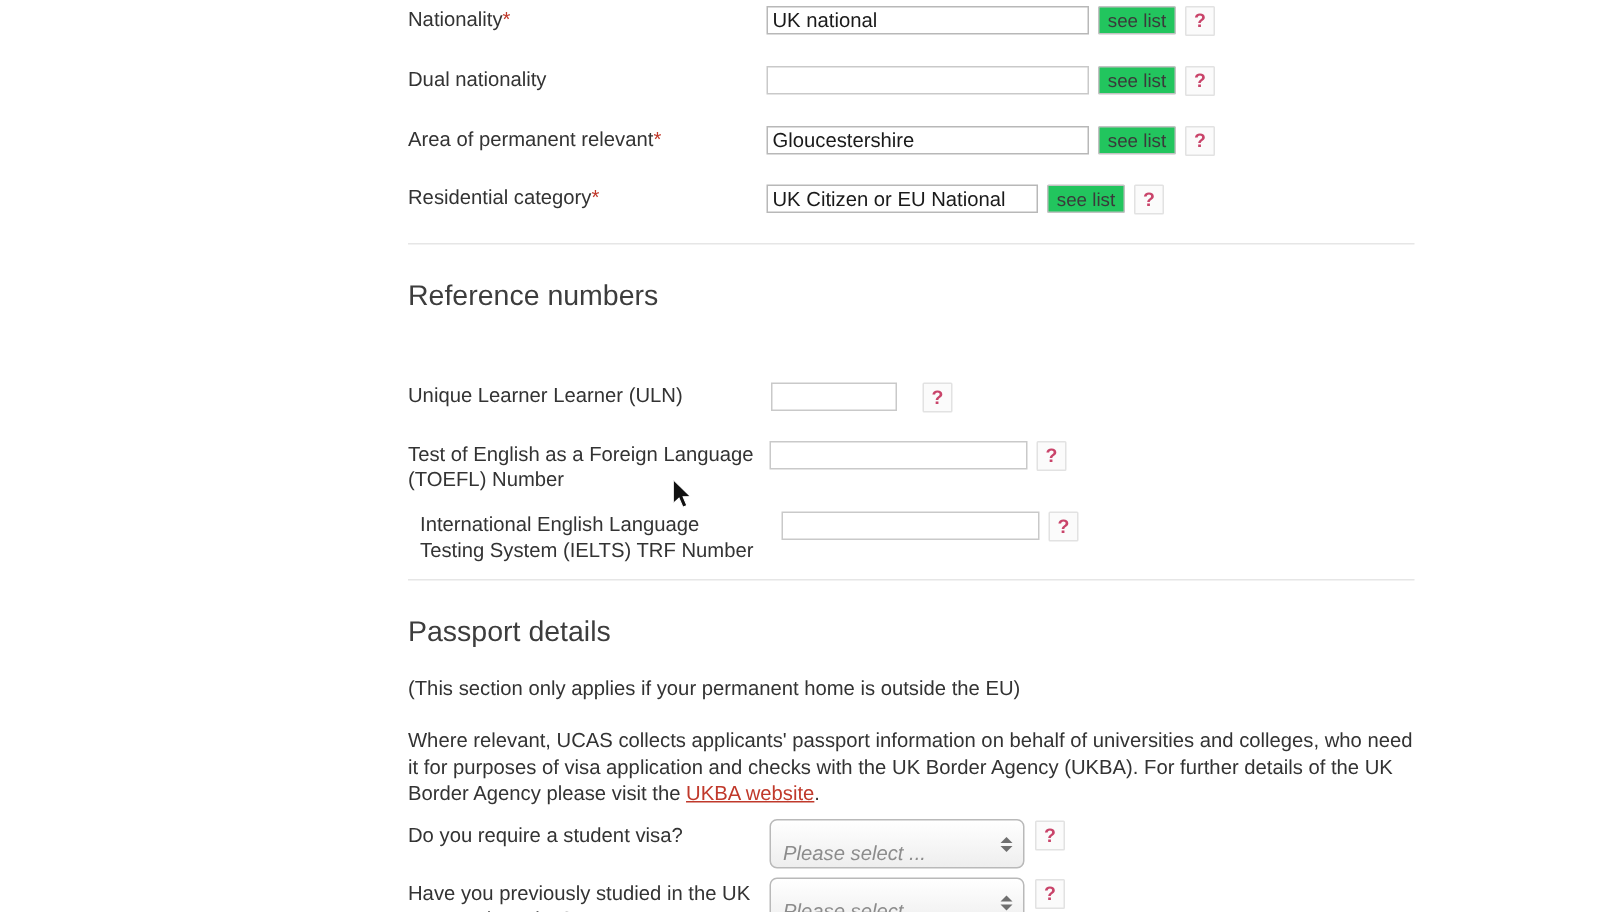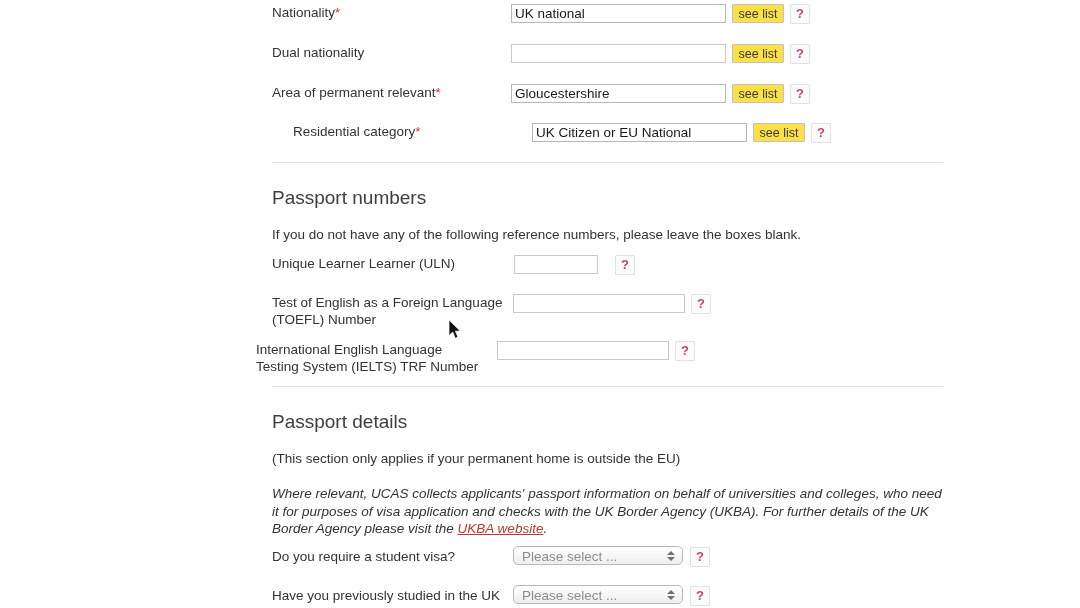--- a/index.html
+++ b/index.html
@@ -52,21 +52,21 @@
     color: #1a1a1a;
     padding: 0 3px;
     outline: none;
     border-radius: 0;
   }
   .tinput.empty { border-color: #c9c9c9; }
 
   
   .seelist {
     border: 1px solid #c2c2c2;
-    background: #fde047;
+    background: #22c55e;
     font-family: "Liberation Sans", sans-serif;
     font-size: 12.5px;
     line-height: 16px;
     color: #3a3a3a;
     height: 19px;
     padding: 0 4px;
     box-sizing: border-box;
     cursor: pointer;
     border-radius: 1px;
     display: flex;
@@ -92,34 +92,35 @@
     border-radius: 1px;
     display: flex;
     align-items: center;
     justify-content: center;
   }
 
   
   .mselect {
     position: relative;
     width: 170px;
-    height: 19px;
+    height: 33px;
     box-sizing: border-box;
     border: 1px solid #b9b9b9;
     border-radius: 5px;
     background: linear-gradient(#ffffff, #eeeeee);
     font-size: 13.5px;
     line-height: 19px;
     color: #8c8c8c;
     padding: 0 24px 0 8px;
     cursor: pointer;
     white-space: nowrap;
     overflow: hidden;
     display: flex;
-    align-items: flex-start;
+    align-items: flex-end;
+    font-style: italic;
   }
   .mselect .arrows {
     position: absolute;
     right: 5px;
     top: 0;
     bottom: 0;
     width: 13px;
     display: flex;
     flex-direction: column;
     align-items: center;
@@ -188,60 +189,59 @@
     <div class="helpbtn" style="margin-left:6px;">?</div>
   </div>
 
   <div class="row" style="left:272px; top:84px;">
     <div class="flabel" style="width:239px;"><span>Area of permanent relevant</span><span class="req">*</span></div>
     <input class="tinput" style="width: 215px;" type="text" value="Gloucestershire">
     <div class="seelist" style="margin-left:6px; width:52px;">see list</div>
     <div class="helpbtn" style="margin-left:6px;">?</div>
   </div>
 
-  <div class="row" style="left:272px; top:123px;margin-left:21px;">
+  <div class="row" style="left:272px; top:123px;">
     <div class="flabel" style="width:239px;"><span>Residential category</span><span class="req">*</span></div>
-    <input class="tinput" style="width: 215px;" type="text" value="UK Citizen or EU National">
+    <input class="tinput" style="width: 181px;" type="text" value="UK Citizen or EU National">
     <div class="seelist" style="margin-left:6px; width:52px;">see list</div>
     <div class="helpbtn" style="margin-left:6px;">?</div>
   </div>
 
   <div class="divider" style="left:272px; top:162px; width:671px;"></div>
 
-  <h2 class="section-title" style="left:272px; top:186px;">Passport numbers</h2>
-
-  <p class="para" style="left:272px; top:226px; width:700px;">If you do not have any of the following reference numbers, please leave the boxes blank.</p>
+  <h2 class="section-title" style="left:272px; top:186px;">Reference numbers</h2>
+
 
   <div class="row" style="left:272px; top:255px;">
     <div class="flabel" style="width:242px;">Unique Learner Learner (ULN)</div>
     <input class="tinput empty" style="width: 84px;" type="text" value="">
     <div class="helpbtn" style="margin-left:17px;">?</div>
   </div>
 
   <div class="row" style="left:272px; top:294px;">
     <div class="flabel" style="width:241px;">Test of English as a Foreign Language
 (TOEFL) Number</div>
     <input class="tinput empty" style="width: 172px;" type="text" value="">
     <div class="helpbtn" style="margin-left:6px;">?</div>
   </div>
 
-  <div class="row" style="left:256px; top:341px;">
+  <div class="row" style="left:280px; top:341px;">
     <div class="flabel" style="width:241px;">International English Language
 Testing System (IELTS) TRF Number</div>
     <input class="tinput empty" style="width: 172px;" type="text" value="">
     <div class="helpbtn" style="margin-left:6px;">?</div>
   </div>
 
   <div class="divider" style="left:272px; top:386px; width:671px;"></div>
 
   <h2 class="section-title" style="left:272px; top:410px;">Passport details</h2>
 
   <p class="para" style="left:272px; top:450px; width:700px;">(This section only applies if your permanent home is outside the EU)</p>
 
-  <p class="para" style="left:272px; top:485px; width:674px;font-style:italic;"><span>Where relevant, UCAS collects applicants' passport information on behalf of universities and colleges, who need it for purposes of visa application and checks with the UK Border Agency (UKBA). For further details of the UK Border Agency please visit the </span><a class="link" href="#">UKBA website</a><span>.</span></p>
+  <p class="para" style="left:272px; top:485px; width:674px;"><span>Where relevant, UCAS collects applicants' passport information on behalf of universities and colleges, who need it for purposes of visa application and checks with the UK Border Agency (UKBA). For further details of the UK Border Agency please visit the </span><a class="link" href="#">UKBA website</a><span>.</span></p>
 
   <div class="row" style="left:272px; top:546px;">
     <div class="flabel" style="width:241px; padding-top:2px;">Do you require a student visa?</div>
     <div class="mselect">
       <span>Please select ...</span>
       <span class="arrows">
           <i class="up"></i>
           <i class="down"></i>
         </span>
     </div>

